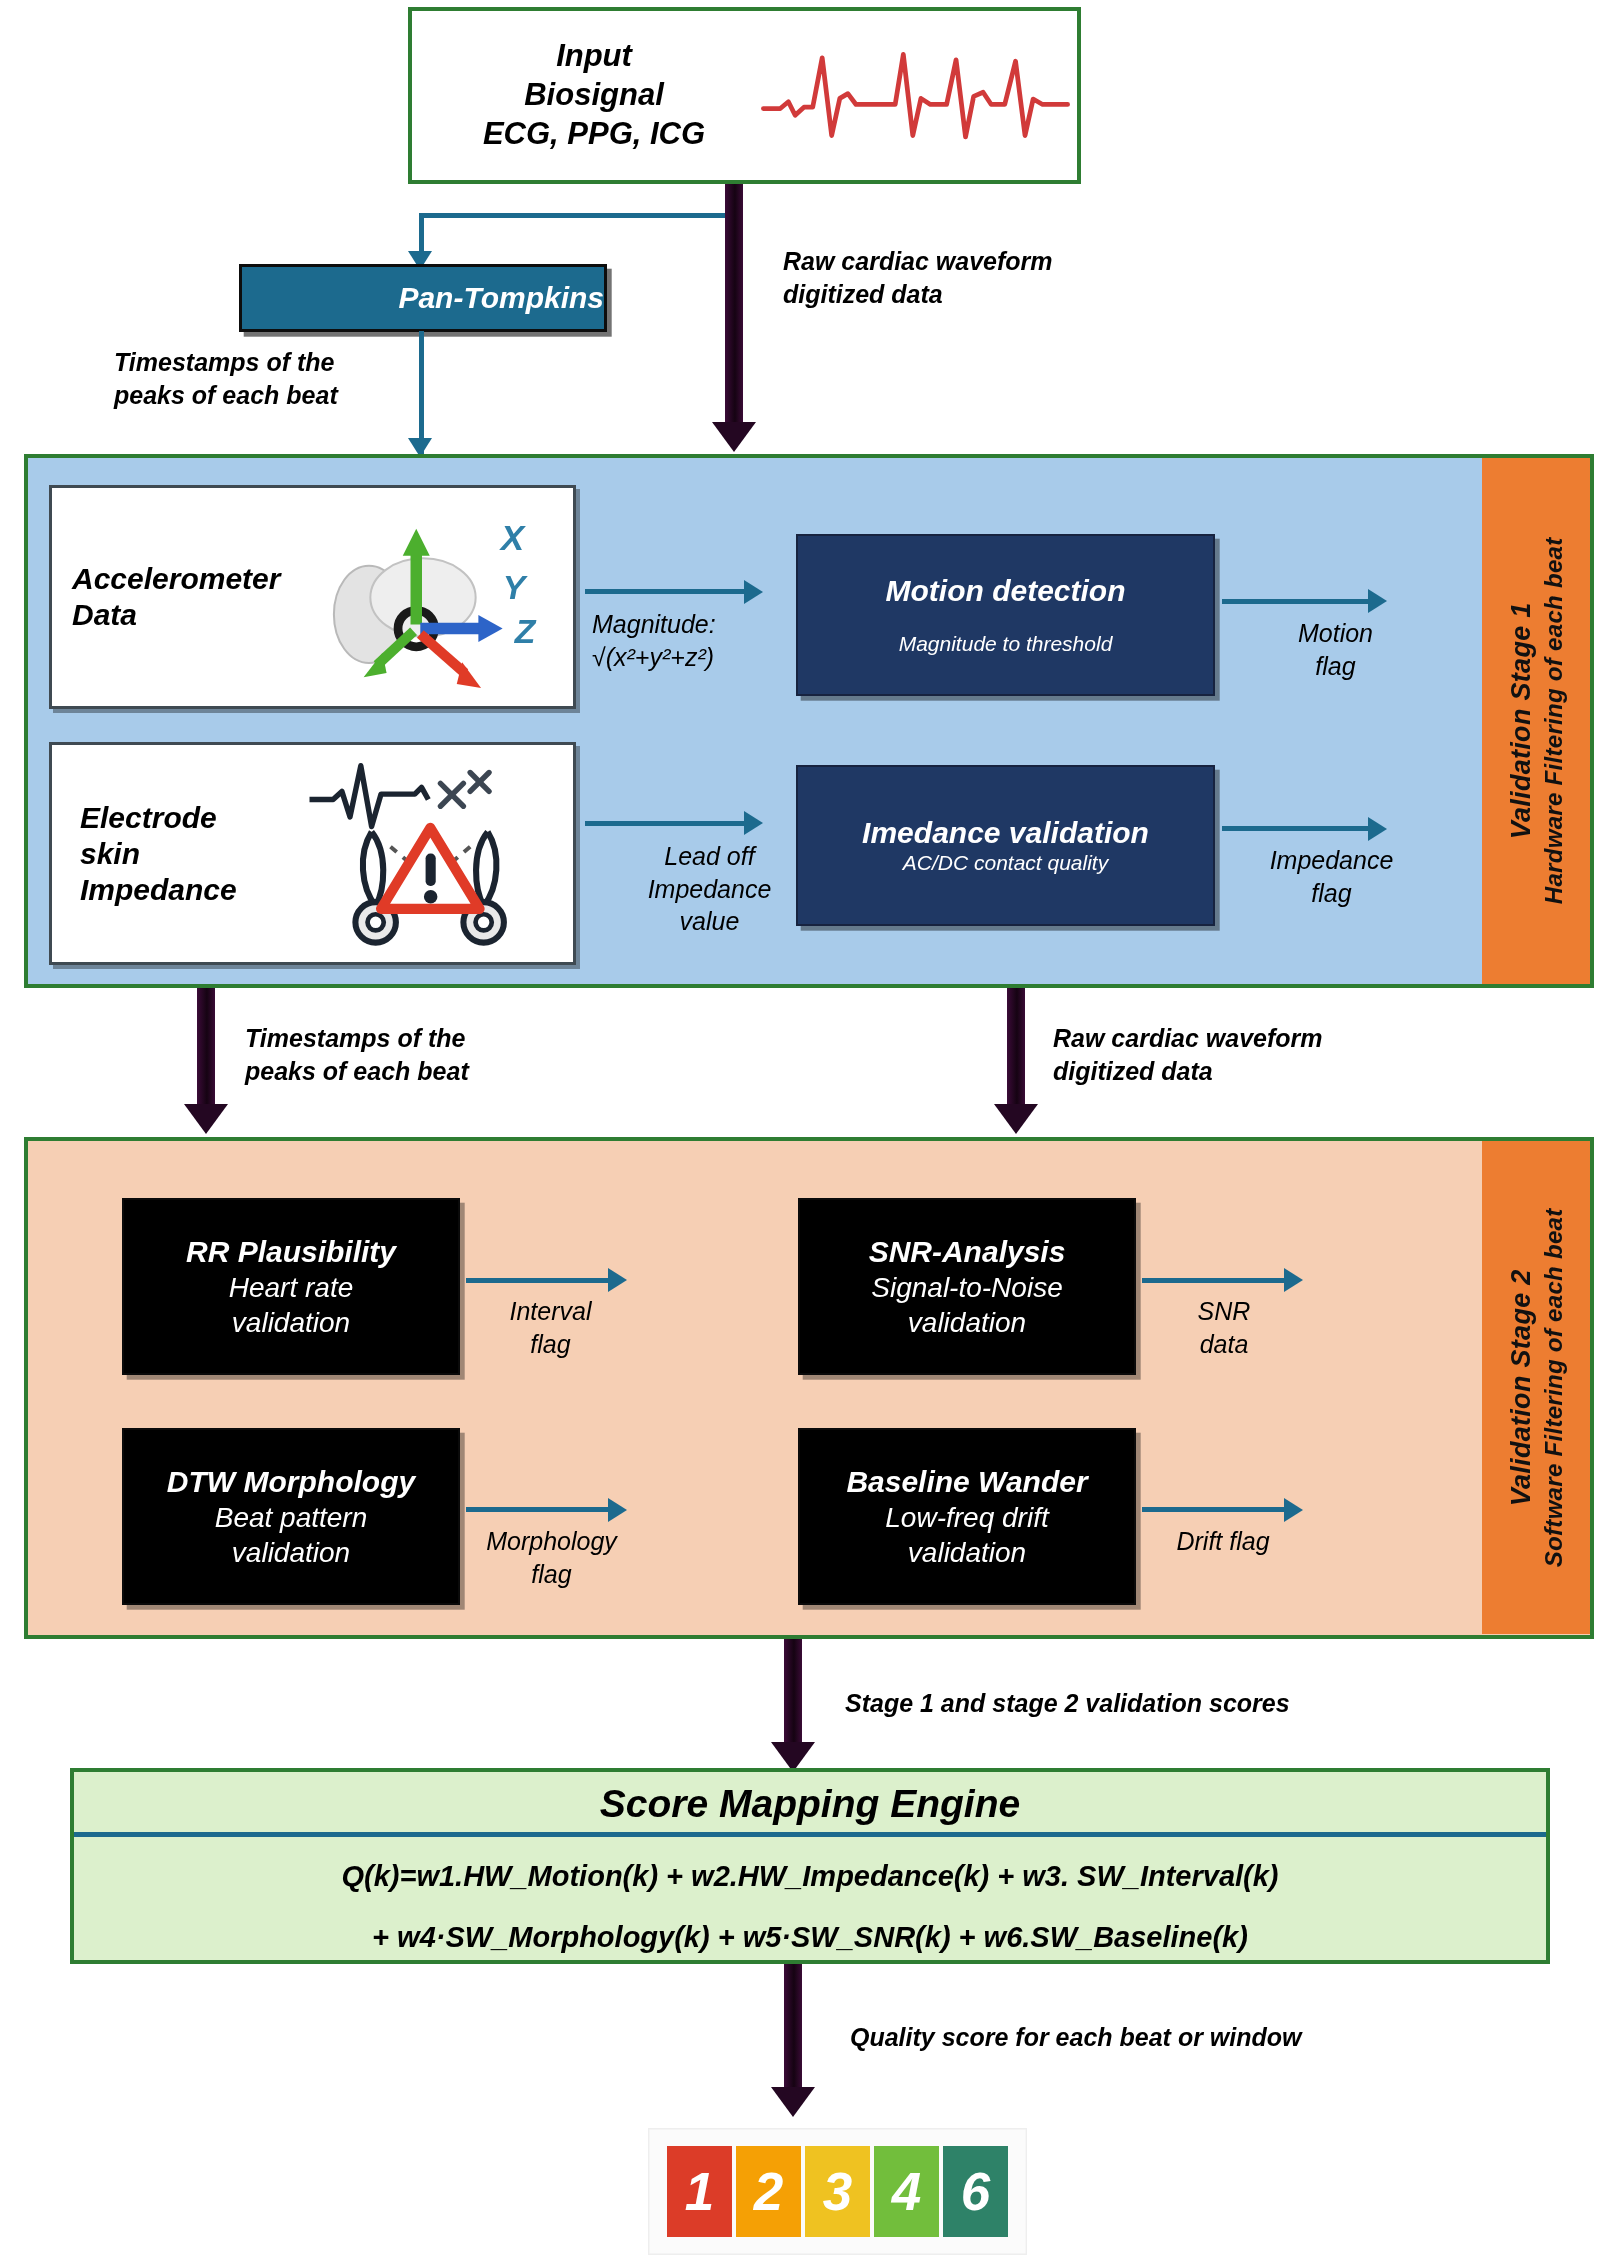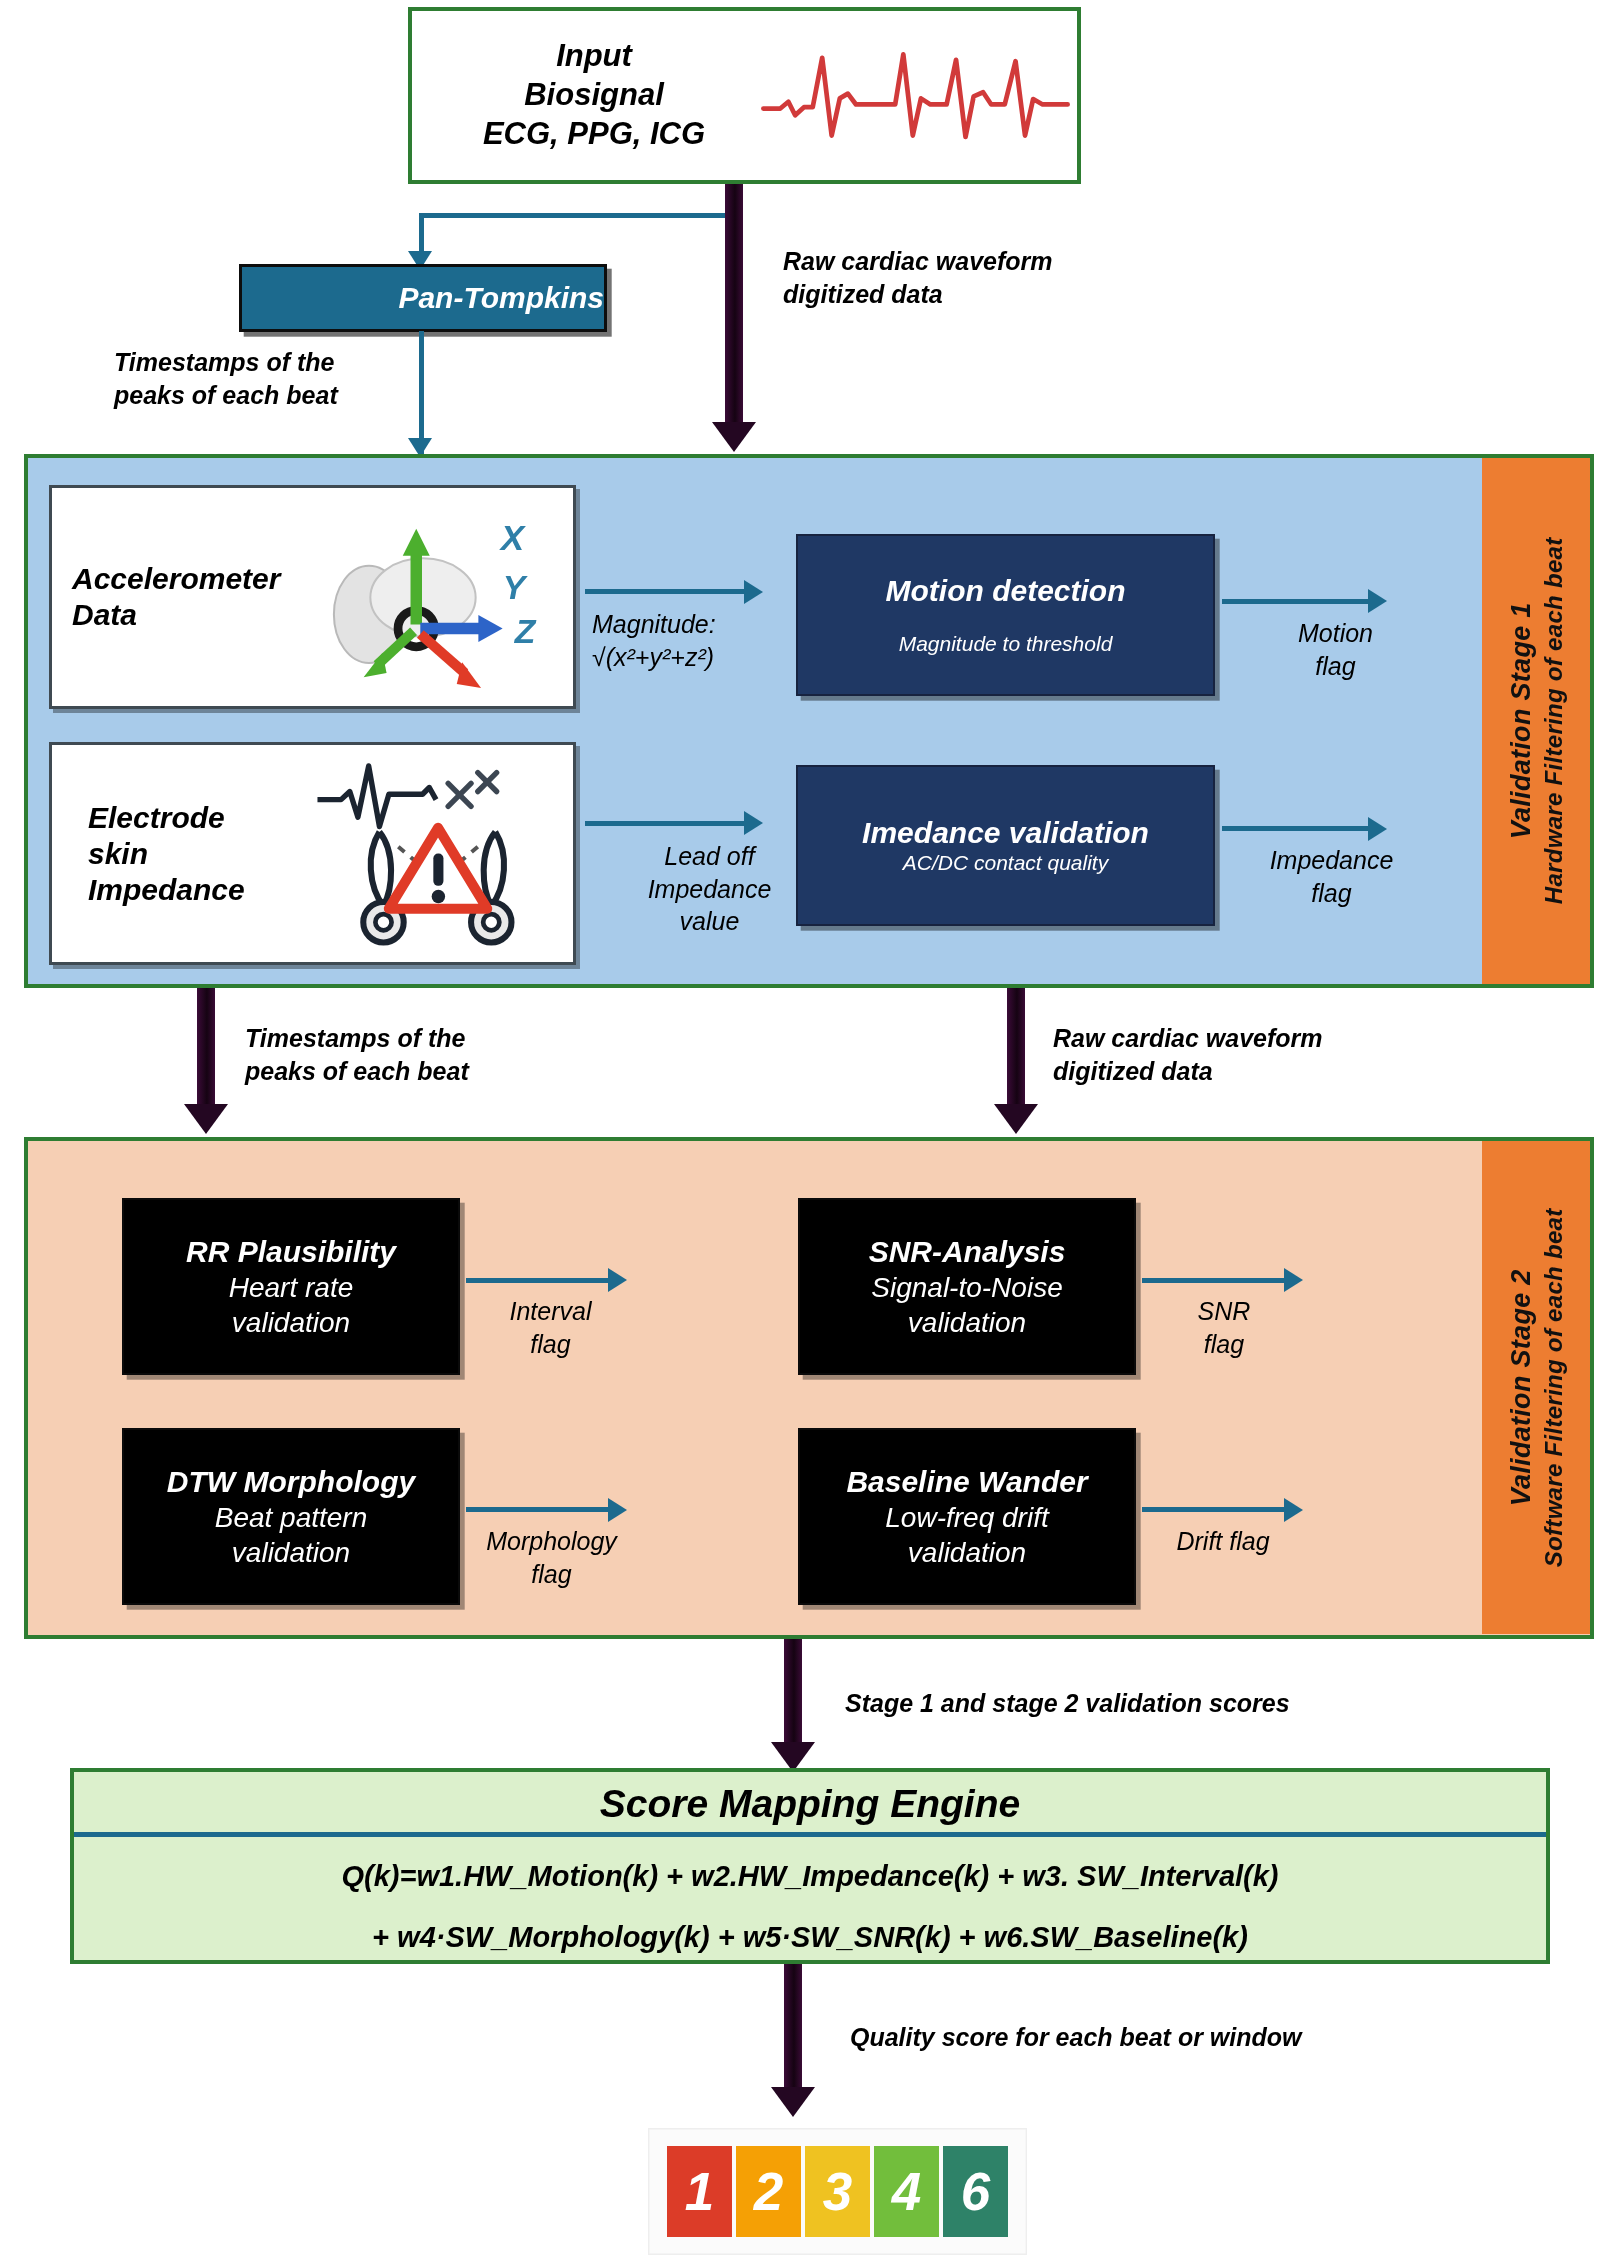--- a/index.html
+++ b/index.html
@@ -154,21 +154,21 @@
     <div class="b1">Motion detection</div>
     <div class="b2">Magnitude to threshold</div>
   </div>
 
   <div class="tl-h" style="left:1222px;top:599px;width:149px;"></div>
   <div class="tl-head-r" style="left:1368px;top:589px;"></div>
   <div class="abs lbl-thin" style="left:1261px;top:617px;width:149px;white-space:pre-line;text-align:center;">Motion
 flag</div>
 
   <div class="abs card" style="left:49px;top:742px;width:527px;height:223px;">
-    <div class="ctitle" style="margin-left:36px;width:216px;">
+    <div class="ctitle" style="margin-left:28px;width:216px;">
       <div>Electrode</div>
       <div>skin</div>
       <div>Impedance</div>
     </div>
     <svg width="270" height="203" viewBox="0 0 400 300">
       <polyline points="20,70 55,70 68,58 80,96 96,20 112,110 126,62 150,62 176,62 186,52 196,70" fill="none" stroke="#1b2430" stroke-width="8" stroke-linejoin="round"></polyline>
       <g stroke="#3c4652" stroke-width="8" stroke-linecap="round">
         <line x1="214" y1="46" x2="248" y2="80"></line>
           <line x1="248" y1="46" x2="214" y2="80"></line>
         <line x1="258" y1="30" x2="286" y2="58"></line>
@@ -242,21 +242,21 @@
 flag</div>
 
   <div class="abs kbox" style="left:798px;top:1198px;width:338px;height:177px;">
     <div class="b1">SNR-Analysis</div>
     <div class="b2" style="white-space:pre-line;">Signal-to-Noise
 validation</div>
   </div>
   <div class="tl-h" style="left:1142px;top:1278px;width:145px;"></div>
   <div class="tl-head-r" style="left:1284px;top:1268px;"></div>
   <div class="abs lbl-thin" style="left:1153px;top:1295px;width:142px;white-space:pre-line;text-align:center;">SNR
-flag</div>
+data</div>
 
   <div class="abs kbox" style="left:122px;top:1428px;width:338px;height:177px;">
     <div class="b1">DTW Morphology</div>
     <div class="b2" style="white-space:pre-line;">Beat pattern
 validation</div>
   </div>
   <div class="tl-h" style="left:466px;top:1507px;width:145px;"></div>
   <div class="tl-head-r" style="left:608px;top:1498px;"></div>
   <div class="abs lbl-thin" style="left:460px;top:1525px;width:183px;white-space:pre-line;text-align:center;">Morphology
 flag</div>

